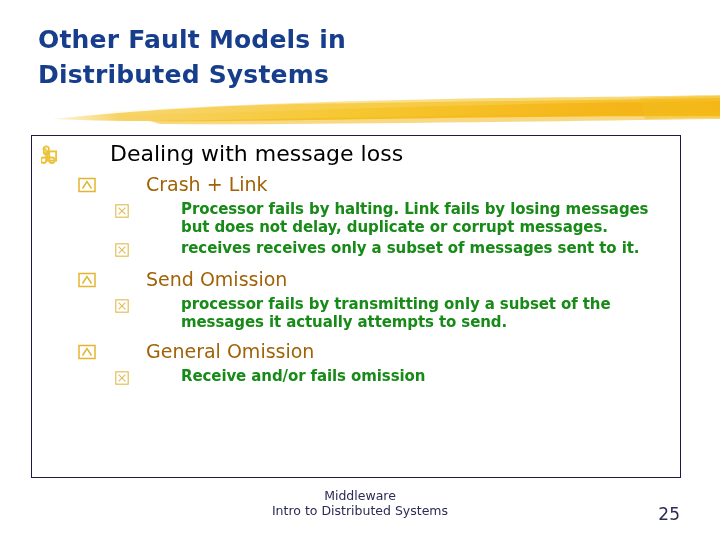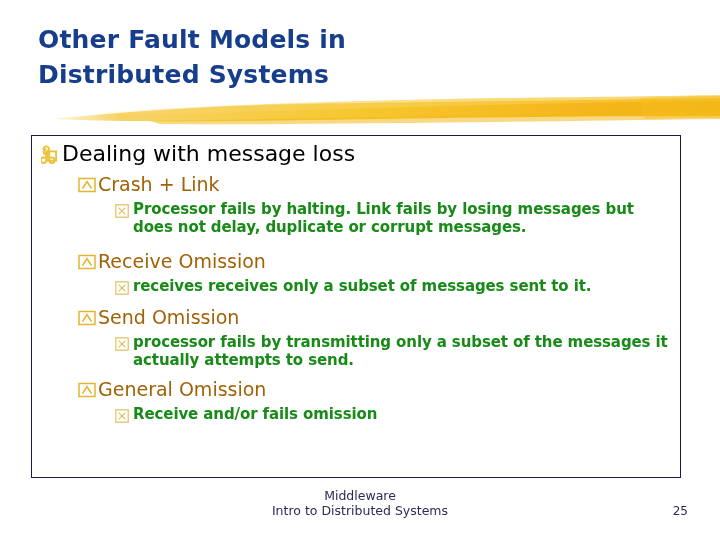--- a/index.html
+++ b/index.html
@@ -64,20 +64,21 @@
     position: absolute;
     left: 9px;
     top: 3px;
     right: 6px;
   }
 
   
   .row {
     display: flex;
     align-items: flex-start;
+    gap: 48px;
   }
 
   .bullet {
     flex: 0 0 auto;
     display: inline-block;
     position: relative;
   }
   .btext {
     flex: 1 1 auto;
   }
@@ -143,23 +144,23 @@
     width: 720px;
     text-align: center;
     font-size: 12.5px;
     line-height: 15px;
     color: #2B2B55;
     font-family: "DejaVu Sans", sans-serif;
   }
   .footer-line { display: block; }
   .pagenum {
     position: absolute;
-    right: 32px;
+    right: 40px;
     top: 504px;
-    font-size: 12px;
+    font-size: 17px;
     color: #2B2B55;
     font-family: "DejaVu Sans", sans-serif;
   }
 </style>
 </head>
 <body>
 
 <div class="slide">
 
   <div class="title-block">
@@ -217,29 +218,20 @@
       <div class="row lvl3">
         <span class="bullet">
           <svg viewBox="0 0 14 14" width="14" height="14">
             <rect x="0.8" y="0.8" width="12.4" height="12.4" fill="none" stroke="#E0C05C" stroke-width="1.2"></rect>
             <path d="M3.6,3.6 L10.4,10.4 M10.4,3.6 L3.6,10.4" stroke="#E0C05C" stroke-width="1.2"></path>
           </svg>
         </span>
         <span class="btext">Processor fails by halting.  Link fails by losing messages but does not delay, duplicate or corrupt messages.</span>
       </div>
 
-      <div class="row lvl2 gap-big">
-        <span class="bullet">
-          <svg viewBox="0 0 18 16" width="18" height="16">
-            <rect x="1" y="1.5" width="16" height="13" fill="none" stroke="#E3B52F" stroke-width="1.5"></rect>
-            <path d="M4.5,11.5 L9,4.6 L13.5,11.5" fill="none" stroke="#E3B52F" stroke-width="1.5"></path>
-          </svg>
-        </span>
-        <span class="btext">Receive Omission</span>
-      </div>
 
       <div class="row lvl3">
         <span class="bullet">
           <svg viewBox="0 0 14 14" width="14" height="14">
             <rect x="0.8" y="0.8" width="12.4" height="12.4" fill="none" stroke="#E0C05C" stroke-width="1.2"></rect>
             <path d="M3.6,3.6 L10.4,10.4 M10.4,3.6 L3.6,10.4" stroke="#E0C05C" stroke-width="1.2"></path>
           </svg>
         </span>
         <span class="btext">receives receives only a subset of messages sent to it.</span>
       </div>

